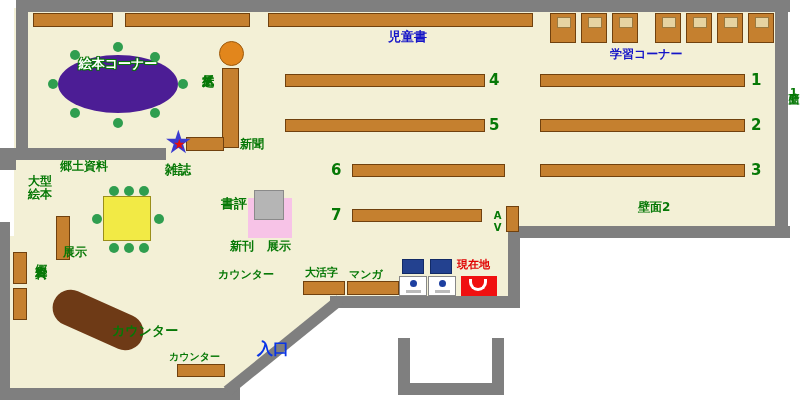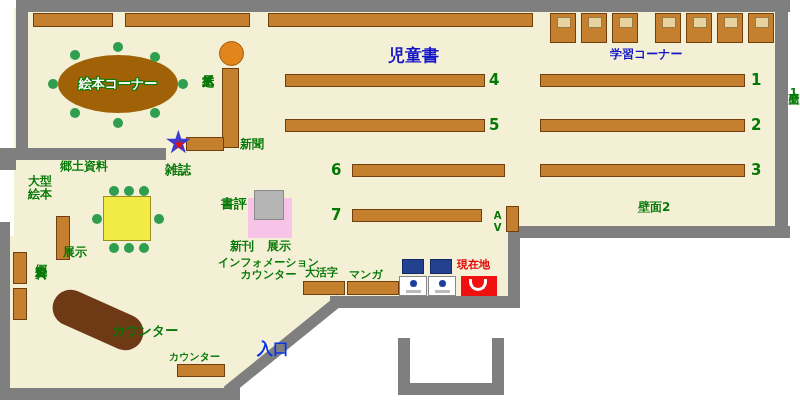--- a/index.html
+++ b/index.html
@@ -10,21 +10,21 @@
   .wall{position:absolute;background:#7f7f7f;}
   .shelf{position:absolute;background:#c5802f;border:1px solid #70410e;box-sizing:border-box;}
   .lbl{position:absolute;color:#067806;font-weight:bold;font-size:12px;white-space:nowrap;line-height:1.1;}
   .lbl-blue{color:#1515c8;}
   .lbl-red{color:#e00000;text-align:right;}
   .vert{writing-mode:vertical-rl;text-orientation:upright;letter-spacing:1px;}
   .num{position:absolute;color:#067806;font-weight:bold;font-size:15px;}
   .dot{position:absolute;width:10px;height:10px;border-radius:50%;background:#2f9e4f;}
   .desk{position:absolute;width:26px;height:30px;background:#c5802f;border:1px solid #70410e;box-sizing:border-box;}
   .desk i{position:absolute;left:6px;top:3px;width:12px;height:9px;background:#e6d3a1;border:1px solid #9a7a40;}
-  .oval{position:absolute;background:#a16207;border-radius:50%;display:flex;align-items:center;justify-content:center;}
+  .oval{position:absolute;background:#4c1d95;border-radius:50%;display:flex;align-items:flex-start;justify-content:center;}
   .oval span{color:#ffffff;font-weight:bold;font-size:13px;white-space:nowrap;
      text-shadow:1px 1px 0 #067806,-1px -1px 0 #067806,1px -1px 0 #067806,-1px 1px 0 #067806,0 0 2px #067806;}
   .table-y{position:absolute;background:#f2ea45;border:1px solid #9a8f1a;box-sizing:border-box;}
   .counter-bean{position:absolute;background:#6e3a16;border-radius:18px;}
   .navy{position:absolute;background:#23418f;border:1px solid #122a66;box-sizing:border-box;}
   .machine{position:absolute;background:#ffffff;border:1px solid #888;box-sizing:border-box;}
   .machine b{position:absolute;left:10px;top:3px;width:7px;height:7px;border-radius:50%;background:#1d3fa0;}
   .machine u{position:absolute;left:6px;top:13px;width:15px;height:3px;background:#bbb;}
   .redbox{position:absolute;background:#f01010;box-sizing:border-box;}
   .redbox i{position:absolute;left:8px;top:3px;width:18px;height:12px;border:3px solid #fff;border-top:none;
@@ -78,21 +78,21 @@
       <i></i>
     </div>
   <div class="desk" style="left:717px;top:13px">
       <i></i>
     </div>
   <div class="desk" style="left:748px;top:13px">
       <i></i>
     </div>
   <div class="lbl lbl-blue" style="left:610px;top:48px;font-size:12px">学習コーナー</div>
 
-  <div class="lbl lbl-blue" style="left:388px;top:46px;font-size:17px">児童書</div>
+  <div class="lbl lbl-blue" style="left:388px;top:30px;font-size:13px">児童書</div>
 
   <div class="lbl vert" style="left:787px;top:84px;font-size:11px">壁面1</div>
 
   <div class="shelf" style="left:285px;top:74px;width:200px;height:13px"></div>
   <span class="num" style="left:489px;top:71px">4</span>
   <div class="shelf" style="left:285px;top:119px;width:200px;height:13px"></div>
   <span class="num" style="left:489px;top:116px">5</span>
   <span class="num" style="left:331px;top:161px">6</span>
   <div class="shelf" style="left:352px;top:164px;width:153px;height:13px"></div>
   <span class="num" style="left:331px;top:206px">7</span>
@@ -157,21 +157,21 @@
   <div class="dot" style="left:139px;top:243px"></div>
   <div class="dot" style="left:92px;top:214px"></div>
   <div class="dot" style="left:154px;top:214px"></div>
 
   <div class="lbl" style="left:221px;top:197px;font-size:13px">書評</div>
   <div class="pink" style="left:248px;top:198px;width:44px;height:40px"></div>
   <div class="grayblock" style="left:254px;top:190px;width:30px;height:30px"></div>
   <div class="lbl" style="left:230px;top:240px">新刊</div>
   <div class="lbl" style="left:267px;top:240px">展示</div>
   <div class="lbl" style="left:218px;top:257px;font-size:11px;text-align:center">
-    <span>インフォメーション</span><br>
+    <br>
     <span>カウンター</span>
   </div>
 
   <div class="lbl" style="left:305px;top:267px;font-size:11px">大活字</div>
   <div class="lbl" style="left:349px;top:269px;font-size:11px">マンガ</div>
   <div class="shelf" style="left:303px;top:281px;width:42px;height:14px"></div>
   <div class="shelf" style="left:347px;top:281px;width:52px;height:14px"></div>
 
   <div class="navy" style="left:402px;top:259px;width:22px;height:15px"></div>
   <div class="navy" style="left:430px;top:259px;width:22px;height:15px"></div>

